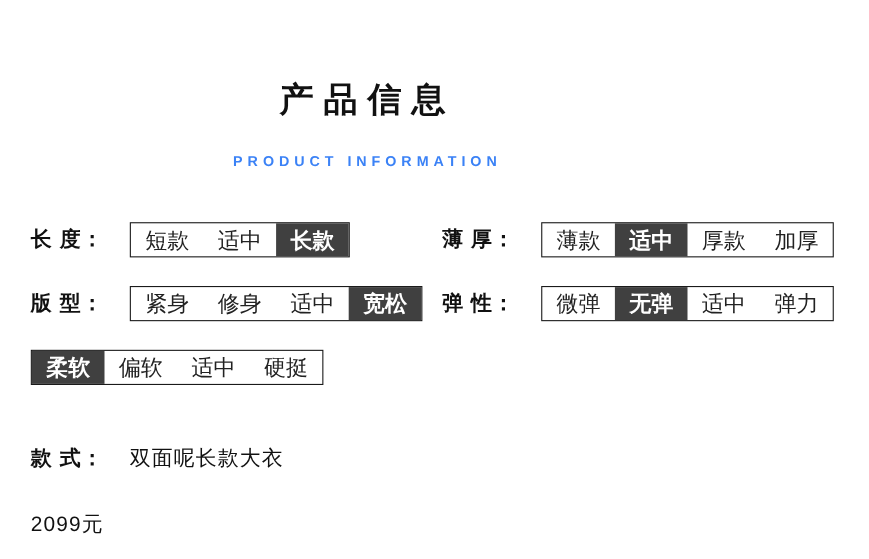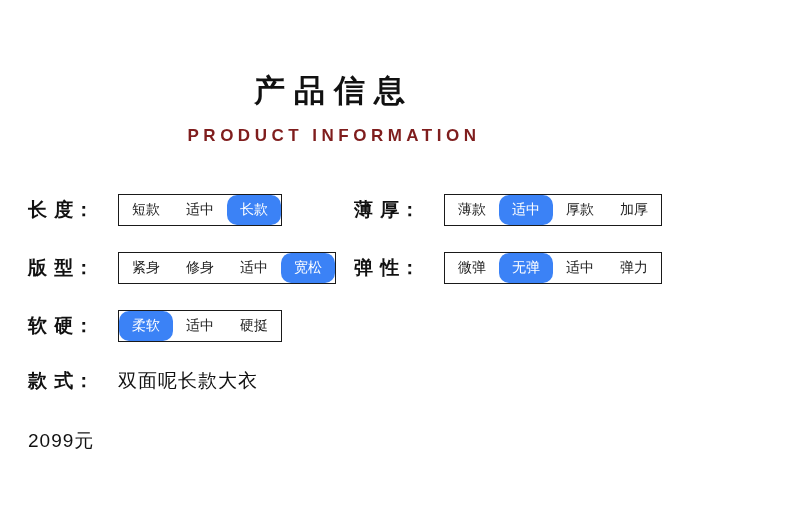--- a/index.html
+++ b/index.html
@@ -14,25 +14,25 @@
 
   
   .header { text-align:center; padding-top:70px; }
   .title {
     font-size:31px;
     font-weight:bold;
     letter-spacing:9px;
     color:#111111;
   }
   .subtitle {
-    margin-top:14px;
-    font-size:17px;
+    margin-top:27px;
+    font-size:13px;
     font-weight:bold;
     letter-spacing:4.5px;
-    color:#7f1d1d;
+    color:#3b82f6;
   }
 
   
   .attrs {
     margin-top:48px;
     display:grid;
     grid-template-columns:1fr 1fr;
     row-gap:26px;
     column-gap:18px;
   }
@@ -51,33 +51,32 @@
     border:1px solid #1a1a1a;
     height:32px;
     align-items:stretch;
     background:#ffffff;
   }
   .opt {
     display:flex;
     align-items:center;
     justify-content:center;
     padding:0 13px;
-    font-size:14px;
+    font-size:20px;
     color:#222222;
     white-space:nowrap;
   }
   .opt.selected {
-    background:#3b82f6;
+    background:#404040;
     color:#ffffff;
-    font-weight:normal;
-    border-radius:10px;
+    font-weight:bold;
   }
 
   
-  .details { margin-top:26px; }
+  .details { margin-top:54px; }
   .detail-row {
     display:flex;
     align-items:center;
     margin-bottom:34px;
   }
   .detail-label {
     font-size:19px;
     font-weight:600;
     white-space:pre;
     width:90px;
@@ -135,23 +134,23 @@
       <span class="attr-label">弹 性：</span>
       <div class="opts">
         <span class="opt">微弹</span>
         <span class="opt selected">无弹</span>
         <span class="opt">适中</span>
         <span class="opt">弹力</span>
       </div>
     </div>
 
     <div class="attr">
-      <span class="attr-label">软 硬：</span>
       <div class="opts">
         <span class="opt selected">柔软</span>
+        <span class="opt">偏软</span>
         <span class="opt">适中</span>
         <span class="opt">硬挺</span>
       </div>
     </div>
 
   </div>
 
   <div class="details">
     <div class="detail-row">
       <span class="detail-label">款 式：</span>

